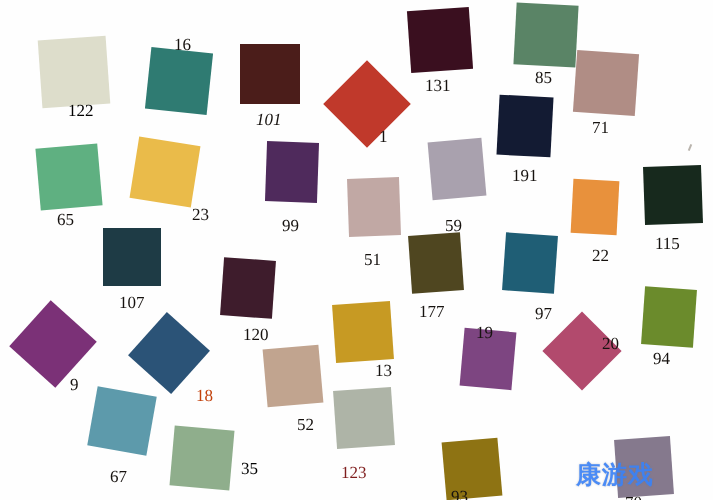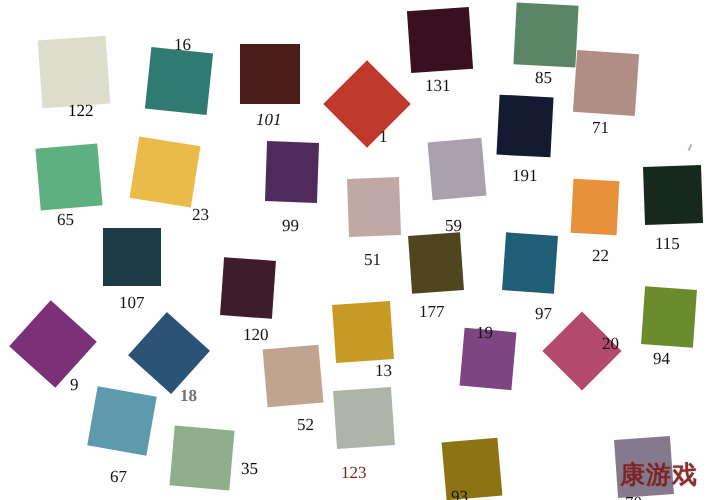--- a/index.html
+++ b/index.html
@@ -165,27 +165,27 @@
       <div class="swatch-label" style="left: 445px; top: 217px; color: rgb(22, 18, 15);">59</div>
       <div class="swatch-label" style="left: 512px; top: 167px; color: rgb(22, 18, 15);">191</div>
       <div class="swatch-label" style="left: 364px; top: 251px; color: rgb(22, 18, 15);">51</div>
       <div class="swatch-label" style="left: 655px; top: 235px; color: rgb(22, 18, 15);">115</div>
       <div class="swatch-label" style="left: 592px; top: 247px; color: rgb(22, 18, 15);">22</div>
       <div class="swatch-label" style="left: 119px; top: 294px; color: rgb(22, 18, 15);">107</div>
       <div class="swatch-label" style="left: 419px; top: 303px; color: rgb(22, 18, 15);">177</div>
       <div class="swatch-label" style="left: 535px; top: 305px; color: rgb(22, 18, 15);">97</div>
       <div class="swatch-label" style="left: 243px; top: 326px; color: rgb(22, 18, 15);">120</div>
       <div class="swatch-label" style="left: 70px; top: 376px; color: rgb(22, 18, 15);">9</div>
-      <div class="swatch-label" style="left: 180px; top: 387px; color: #737373; font-weight: bold;">18</div>
+      <div class="swatch-label" style="left: 196px; top: 387px; color: #c2410c;">18</div>
       <div class="swatch-label" style="left: 375px; top: 362px; color: rgb(22, 18, 15);">13</div>
       <div class="swatch-label" style="left: 476px; top: 324px; color: rgb(22, 18, 15);">19</div>
       <div class="swatch-label" style="left: 602px; top: 335px; color: rgb(22, 18, 15);">20</div>
       <div class="swatch-label" style="left: 653px; top: 350px; color: rgb(22, 18, 15);">94</div>
       <div class="swatch-label" style="left: 110px; top: 468px; color: rgb(22, 18, 15);">67</div>
       <div class="swatch-label" style="left: 297px; top: 416px; color: rgb(22, 18, 15);">52</div>
       <div class="swatch-label" style="left: 241px; top: 460px; color: #000000;">35</div>
       <div class="swatch-label" style="left: 341px; top: 464px; color: #7f1d1d;">123</div>
       <div class="swatch-label" style="left: 451px; top: 488px; color: rgb(22, 18, 15);">93</div>
       <div class="swatch-label" style="left: 625px; top: 494px; color: rgb(22, 18, 15);">70</div>
     </div>
   <div class="speck" style="left:689px;top:144px;width:2px;height:7px;transform:rotate(22deg);"></div>
-  <div id="watermark" style="left: 620px; top: 458px; color: #7f1d1d;">康游戏</div>
+  <div id="watermark" style="left: 576px; top: 458px; color: #3b82f6;">康游戏</div>
 </div>
 
 </body></html>

